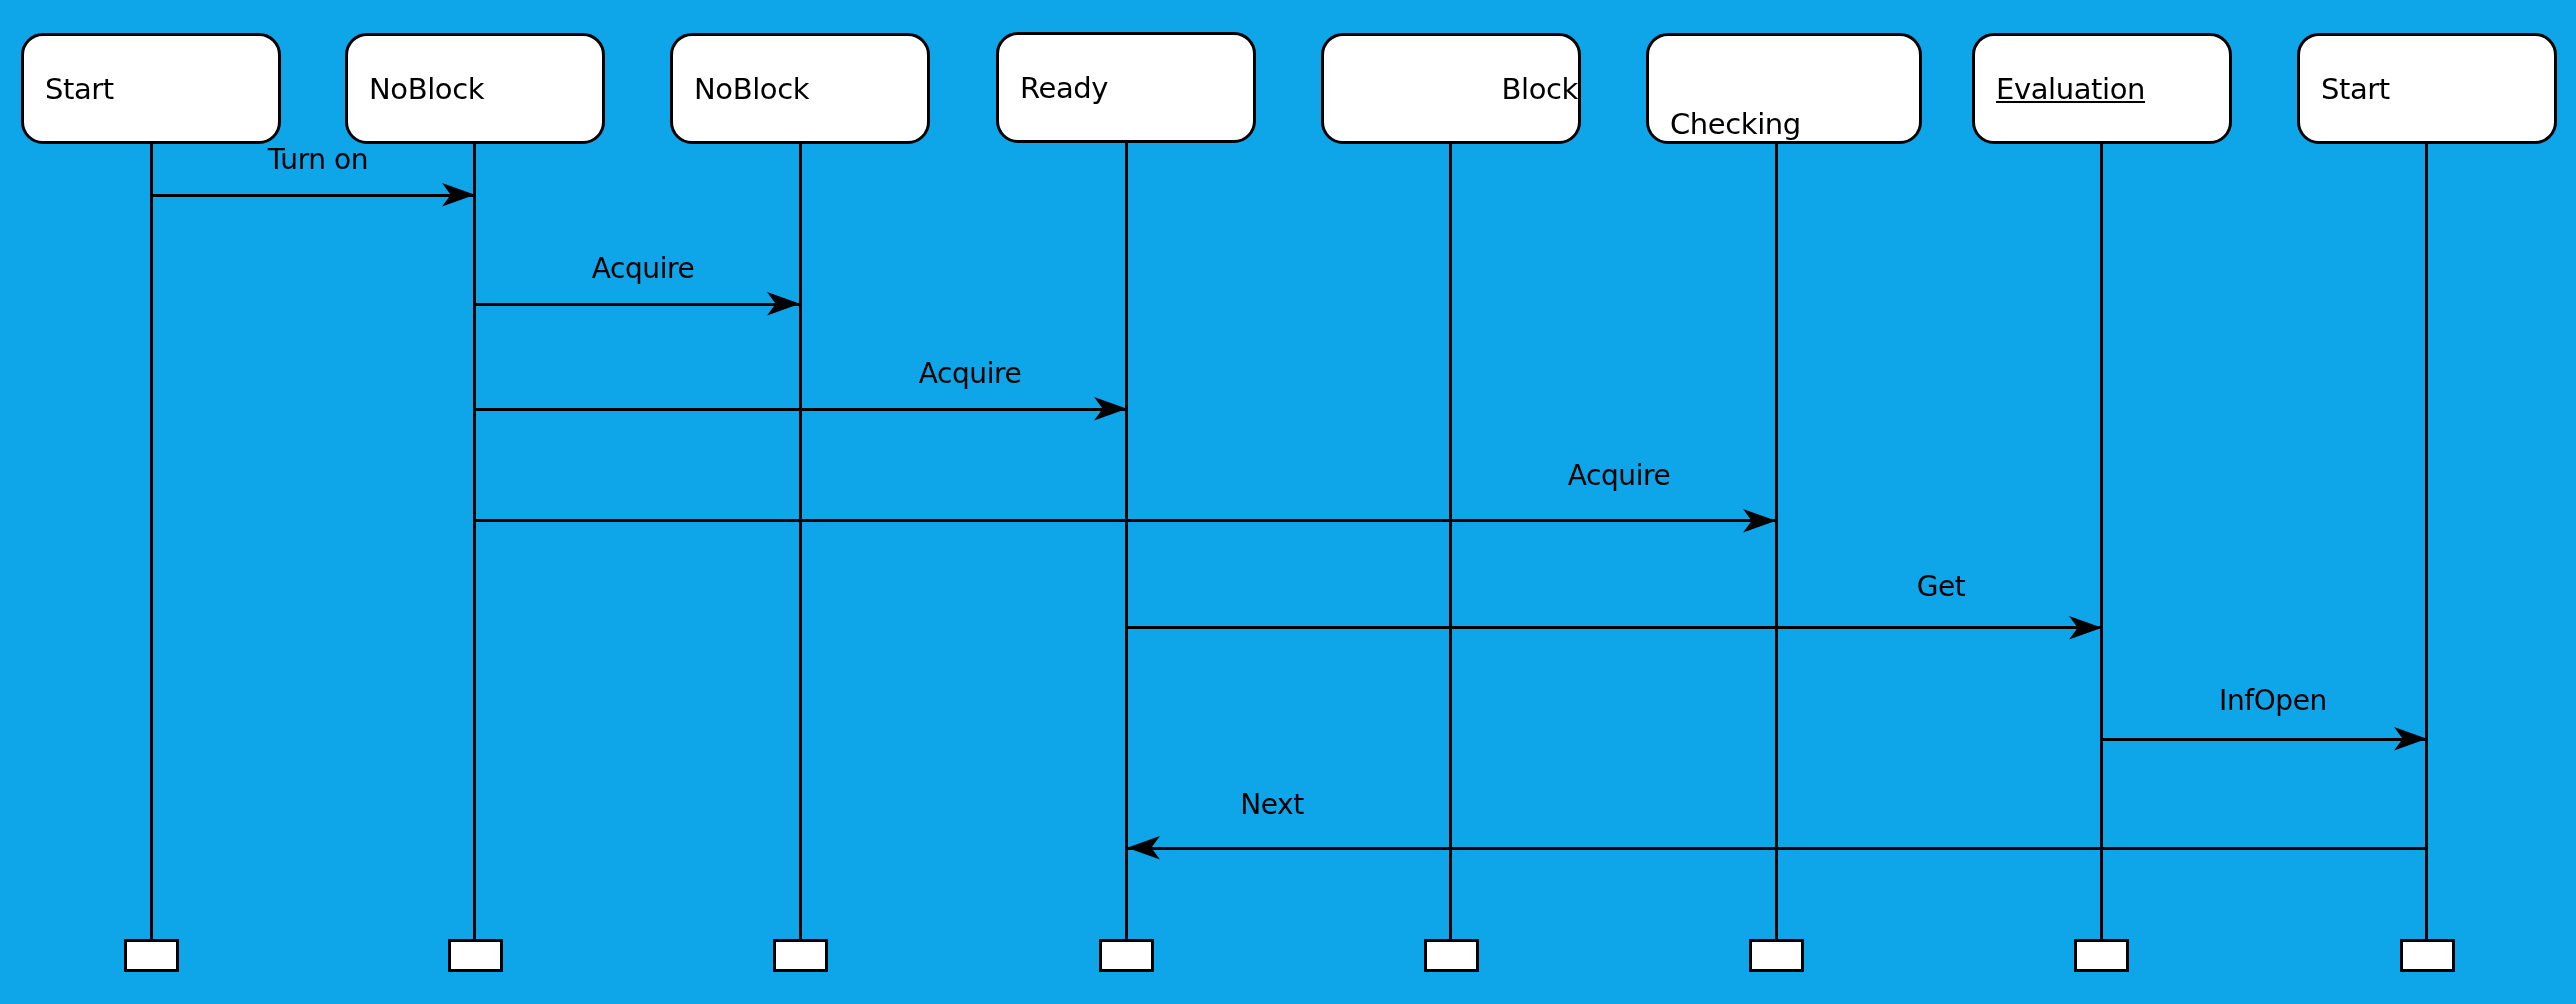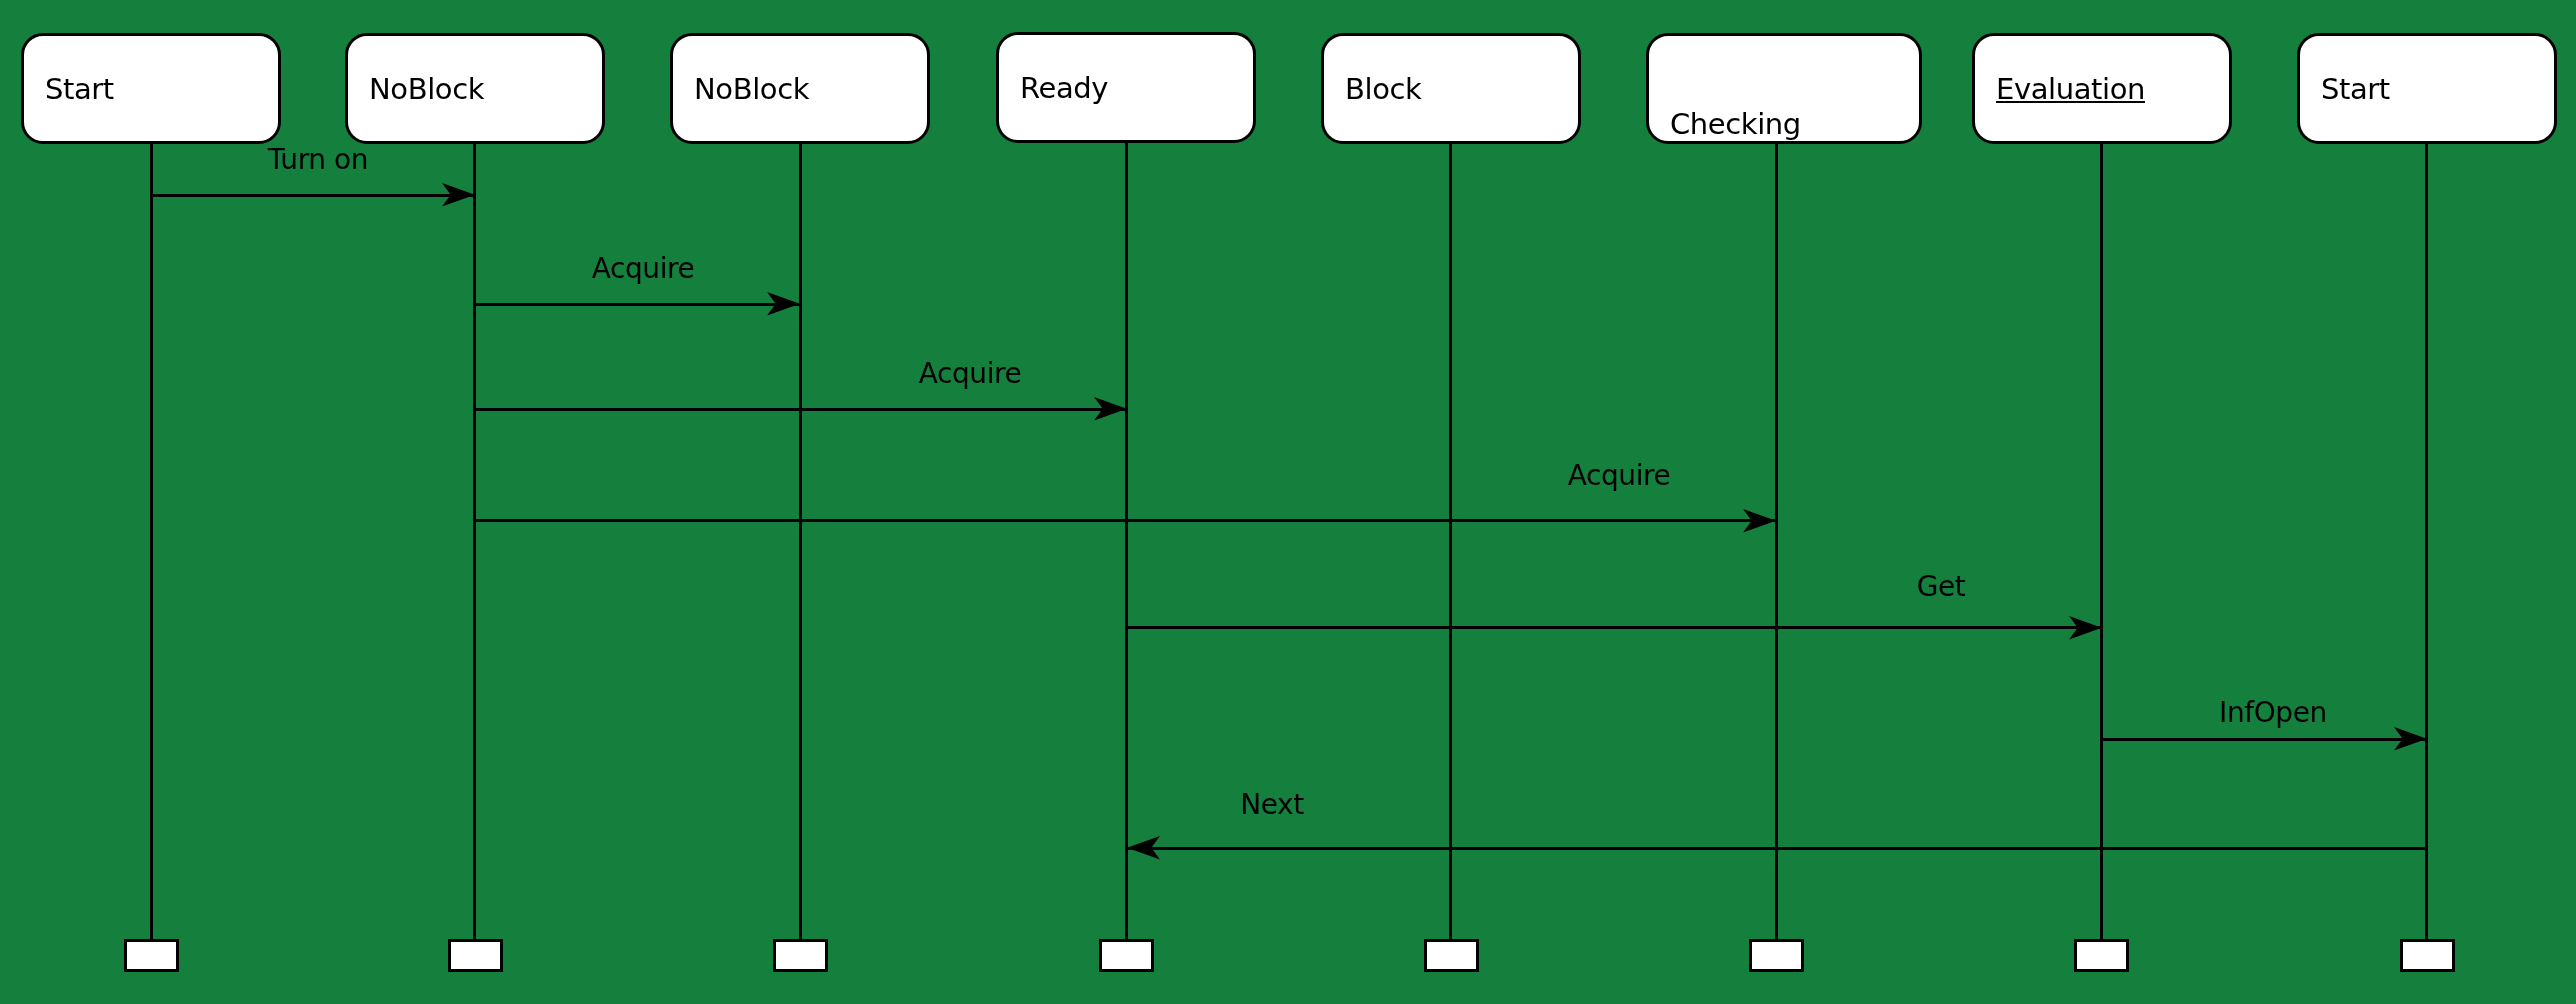--- a/index.html
+++ b/index.html
@@ -4,21 +4,21 @@
 <style>
   html, body {
     margin: 0;
     padding: 0;
     background: #ffffff;
   }
   #canvas {
     position: relative;
     width: 2576px;
     height: 1004px;
-    background: #15803d;
+    background: #0ea5e9;
     font-family: "DejaVu Sans", sans-serif;
     overflow: hidden;
   }
   .pbox {
     position: absolute;
     box-sizing: border-box;
     border: 3.9px solid #000000;
     border-radius: 22px;
     background: #ffffff;
     display: flex;
@@ -82,21 +82,21 @@
     <div class="pbox" style="left: 670px; top: 33px; width: 260px; height: 111px;">
     <span class="plabel">NoBlock</span>
   </div>
     <div class="lifeline" style="left: 799px; top: 143px; height: 796px;"></div>
     <div class="endbox" style="left: 773px; top: 939px; width: 55px; height: 33px;"></div>
     <div class="pbox" style="left: 996px; top: 32px; width: 260px; height: 111px;">
     <span class="plabel">Ready</span>
   </div>
     <div class="lifeline" style="left: 1125px; top: 143px; height: 796px;"></div>
     <div class="endbox" style="left: 1099px; top: 939px; width: 55px; height: 33px;"></div>
-    <div class="pbox" style="left: 1321px; top: 33px; width: 260px; height: 111px;">
+    <div class="pbox" style="left: 1321px; top: 33px; width: 260px; height: 111px; justify-content: flex-end;">
     <span class="plabel">Block</span>
   </div>
     <div class="lifeline" style="left: 1449px; top: 143px; height: 796px;"></div>
     <div class="endbox" style="left: 1424px; top: 939px; width: 55px; height: 33px;"></div>
     <div class="pbox" style="left: 1646px; top: 33px; width: 276px; height: 111px; align-items: flex-end;">
     <span class="plabel">Checking</span>
   </div>
     <div class="lifeline" style="left: 1775px; top: 143px; height: 796px;"></div>
     <div class="endbox" style="left: 1749px; top: 939px; width: 55px; height: 33px;"></div>
     <div class="pbox" style="left: 1972px; top: 33px; width: 260px; height: 111px; text-decoration: underline;">
@@ -138,21 +138,21 @@
       </svg>
   </div>
     <div>
     <div class="msg-label" style="left: 1941px; top: 586px;">Get</div>
     <div class="msg-line" style="left: 1127px; top: 626px; width: 975px;"></div>
     <svg class="msg-arrow" viewBox="0 0 42 30" xmlns="http://www.w3.org/2000/svg" style="left: 2069px; top: 616px;">
         <polygon points="42,15 0,0 11,15 0,30"></polygon>
       </svg>
   </div>
     <div>
-    <div class="msg-label" style="left: 2273px; top: 700px; margin-top: 12px;">InfOpen</div>
+    <div class="msg-label" style="left: 2273px; top: 700px;">InfOpen</div>
     <div class="msg-line" style="left: 2102px; top: 738px; width: 325px;"></div>
     <svg class="msg-arrow" viewBox="0 0 42 30" xmlns="http://www.w3.org/2000/svg" style="left: 2394px; top: 727px;">
         <polygon points="42,15 0,0 11,15 0,30"></polygon>
       </svg>
   </div>
     <div>
     <div class="msg-label" style="left: 1272px; top: 804px;">Next</div>
     <div class="msg-line" style="left: 1127px; top: 847px; width: 1301px;"></div>
     <svg class="msg-arrow" viewBox="0 0 42 30" xmlns="http://www.w3.org/2000/svg" style="left: 1127px; top: 836px;">
         <polygon points="0,15 42,0 31,15 42,30"></polygon>

